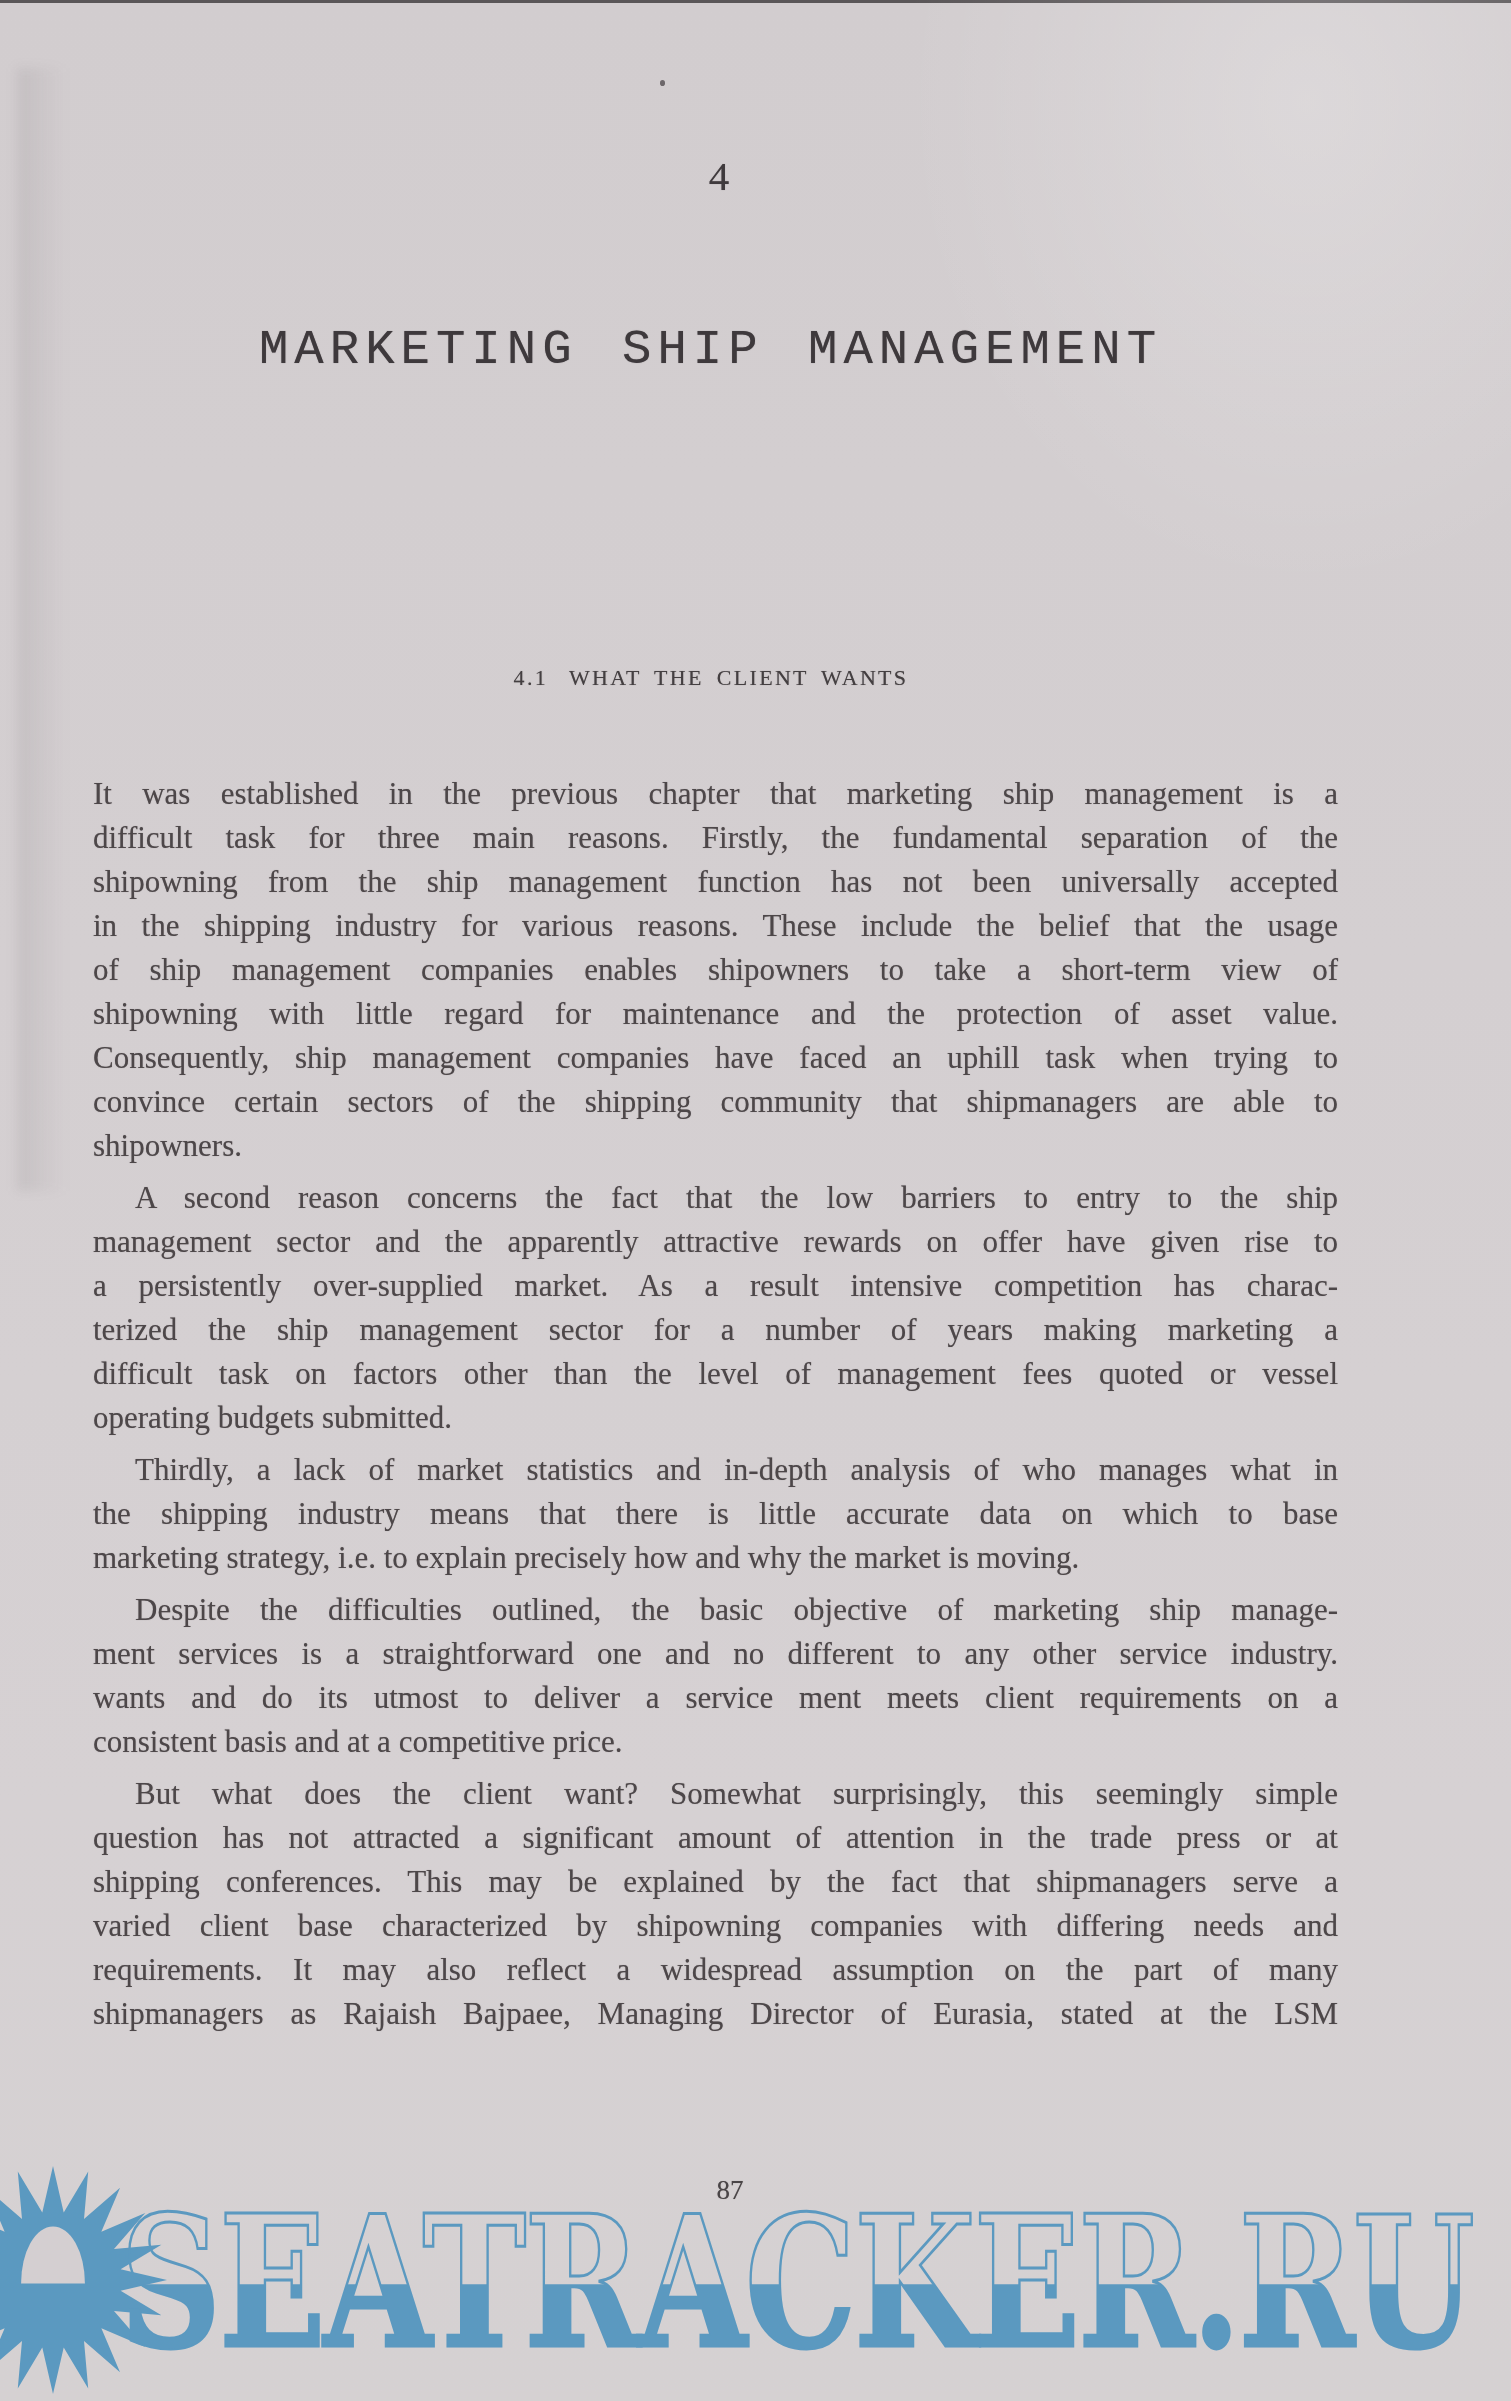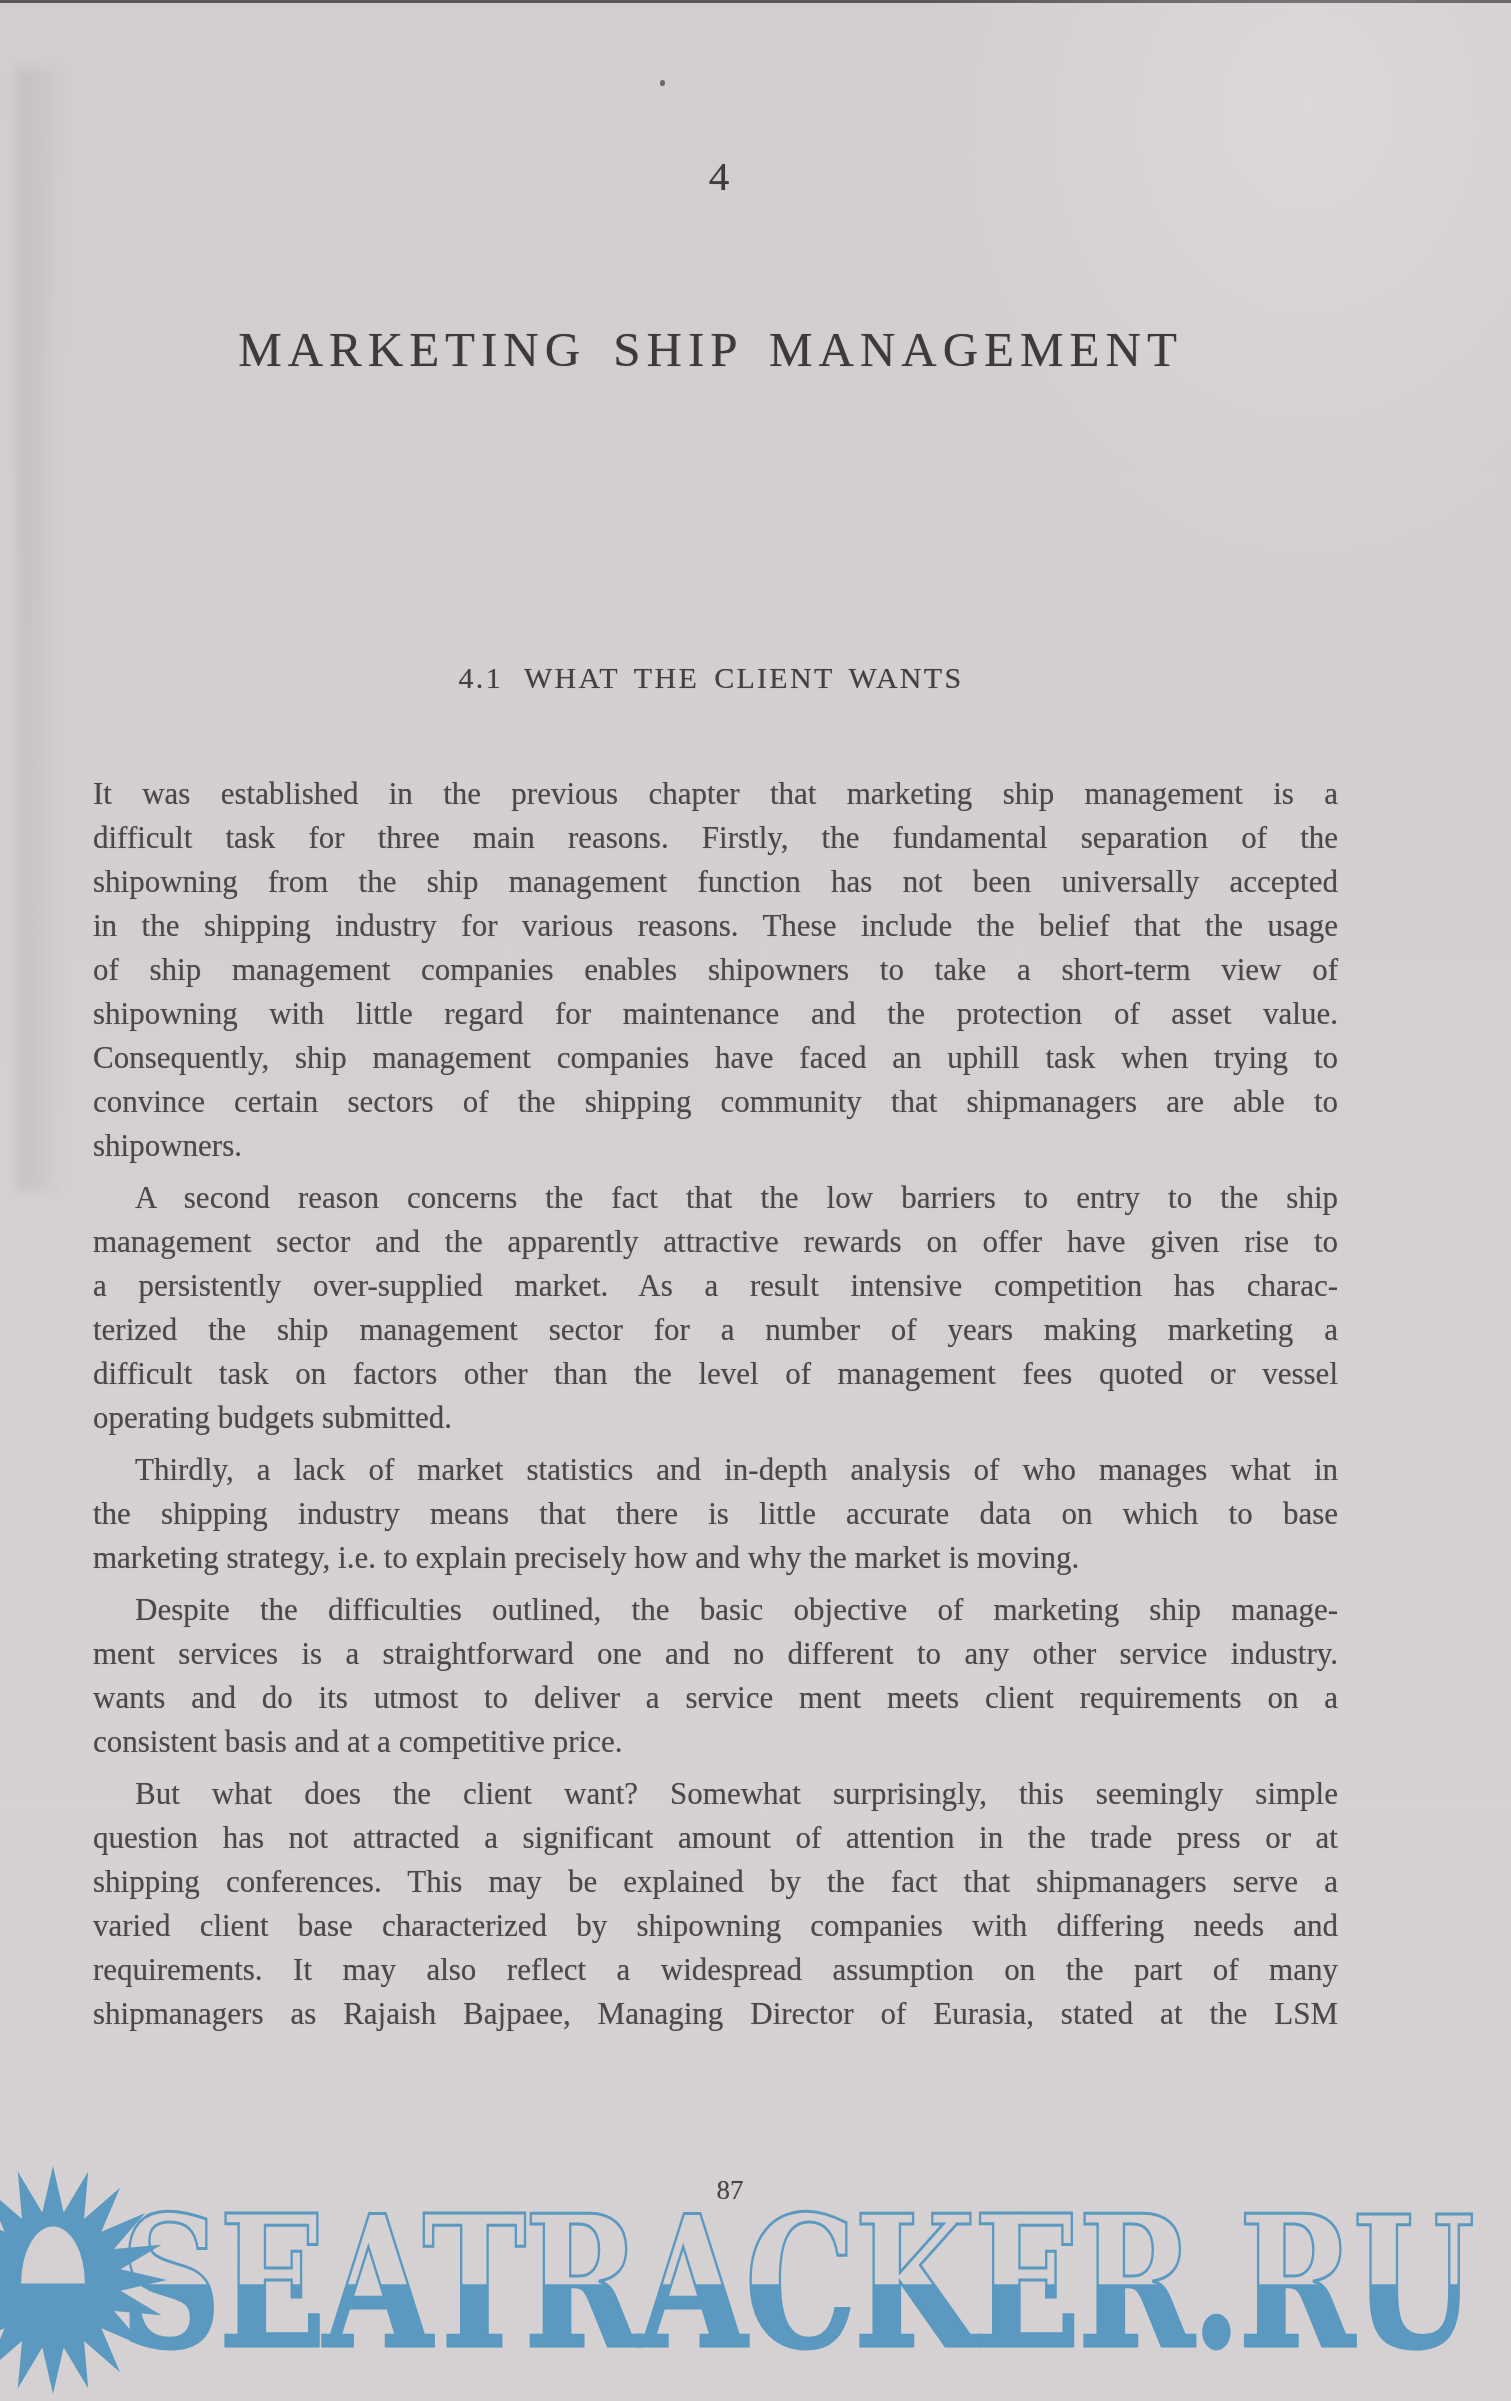--- a/index.html
+++ b/index.html
@@ -24,25 +24,25 @@
 
   .chapter-number {
     position:absolute; left:0; top:156px; width:1438px;
     text-align:center; font-size:41px; line-height:41px;
     color:#3f3a3d; text-shadow:0 0 0.8px rgba(63,58,61,.55);
   }
   .chapter-title {
     position:absolute; left:0; top:322px; width:1421px;
     text-align:center; font-size:49px; line-height:56px;
     letter-spacing:6px; word-spacing:9px;
-    color:#3e393c; text-shadow:0 0 0.8px rgba(62,57,60,.6);
+    color:#3e393c; text-shadow:0 0 0.8px rgba(62,57,60,.6);font-family:Liberation Mono, monospace;
   }
   .section-heading {
     position:absolute; left:0; top:659px; width:1422px;
-    text-align:center; font-size:30px; line-height:38px;
+    text-align:center; font-size:22px; line-height:38px;
     letter-spacing:2.3px; word-spacing:5.3px;
     color:#443f41; text-shadow:0 0 0.8px rgba(68,63,65,.55);
   }
   .section-heading .sec-num { margin-right:21px; }
 
   .body-text {
     position:absolute; left:85px; top:764px; width:1261px;
     font-size:31px; line-height:44px;
     color:#4d4749; text-shadow:0 0 0.8px rgba(77,71,73,.5);
   }

